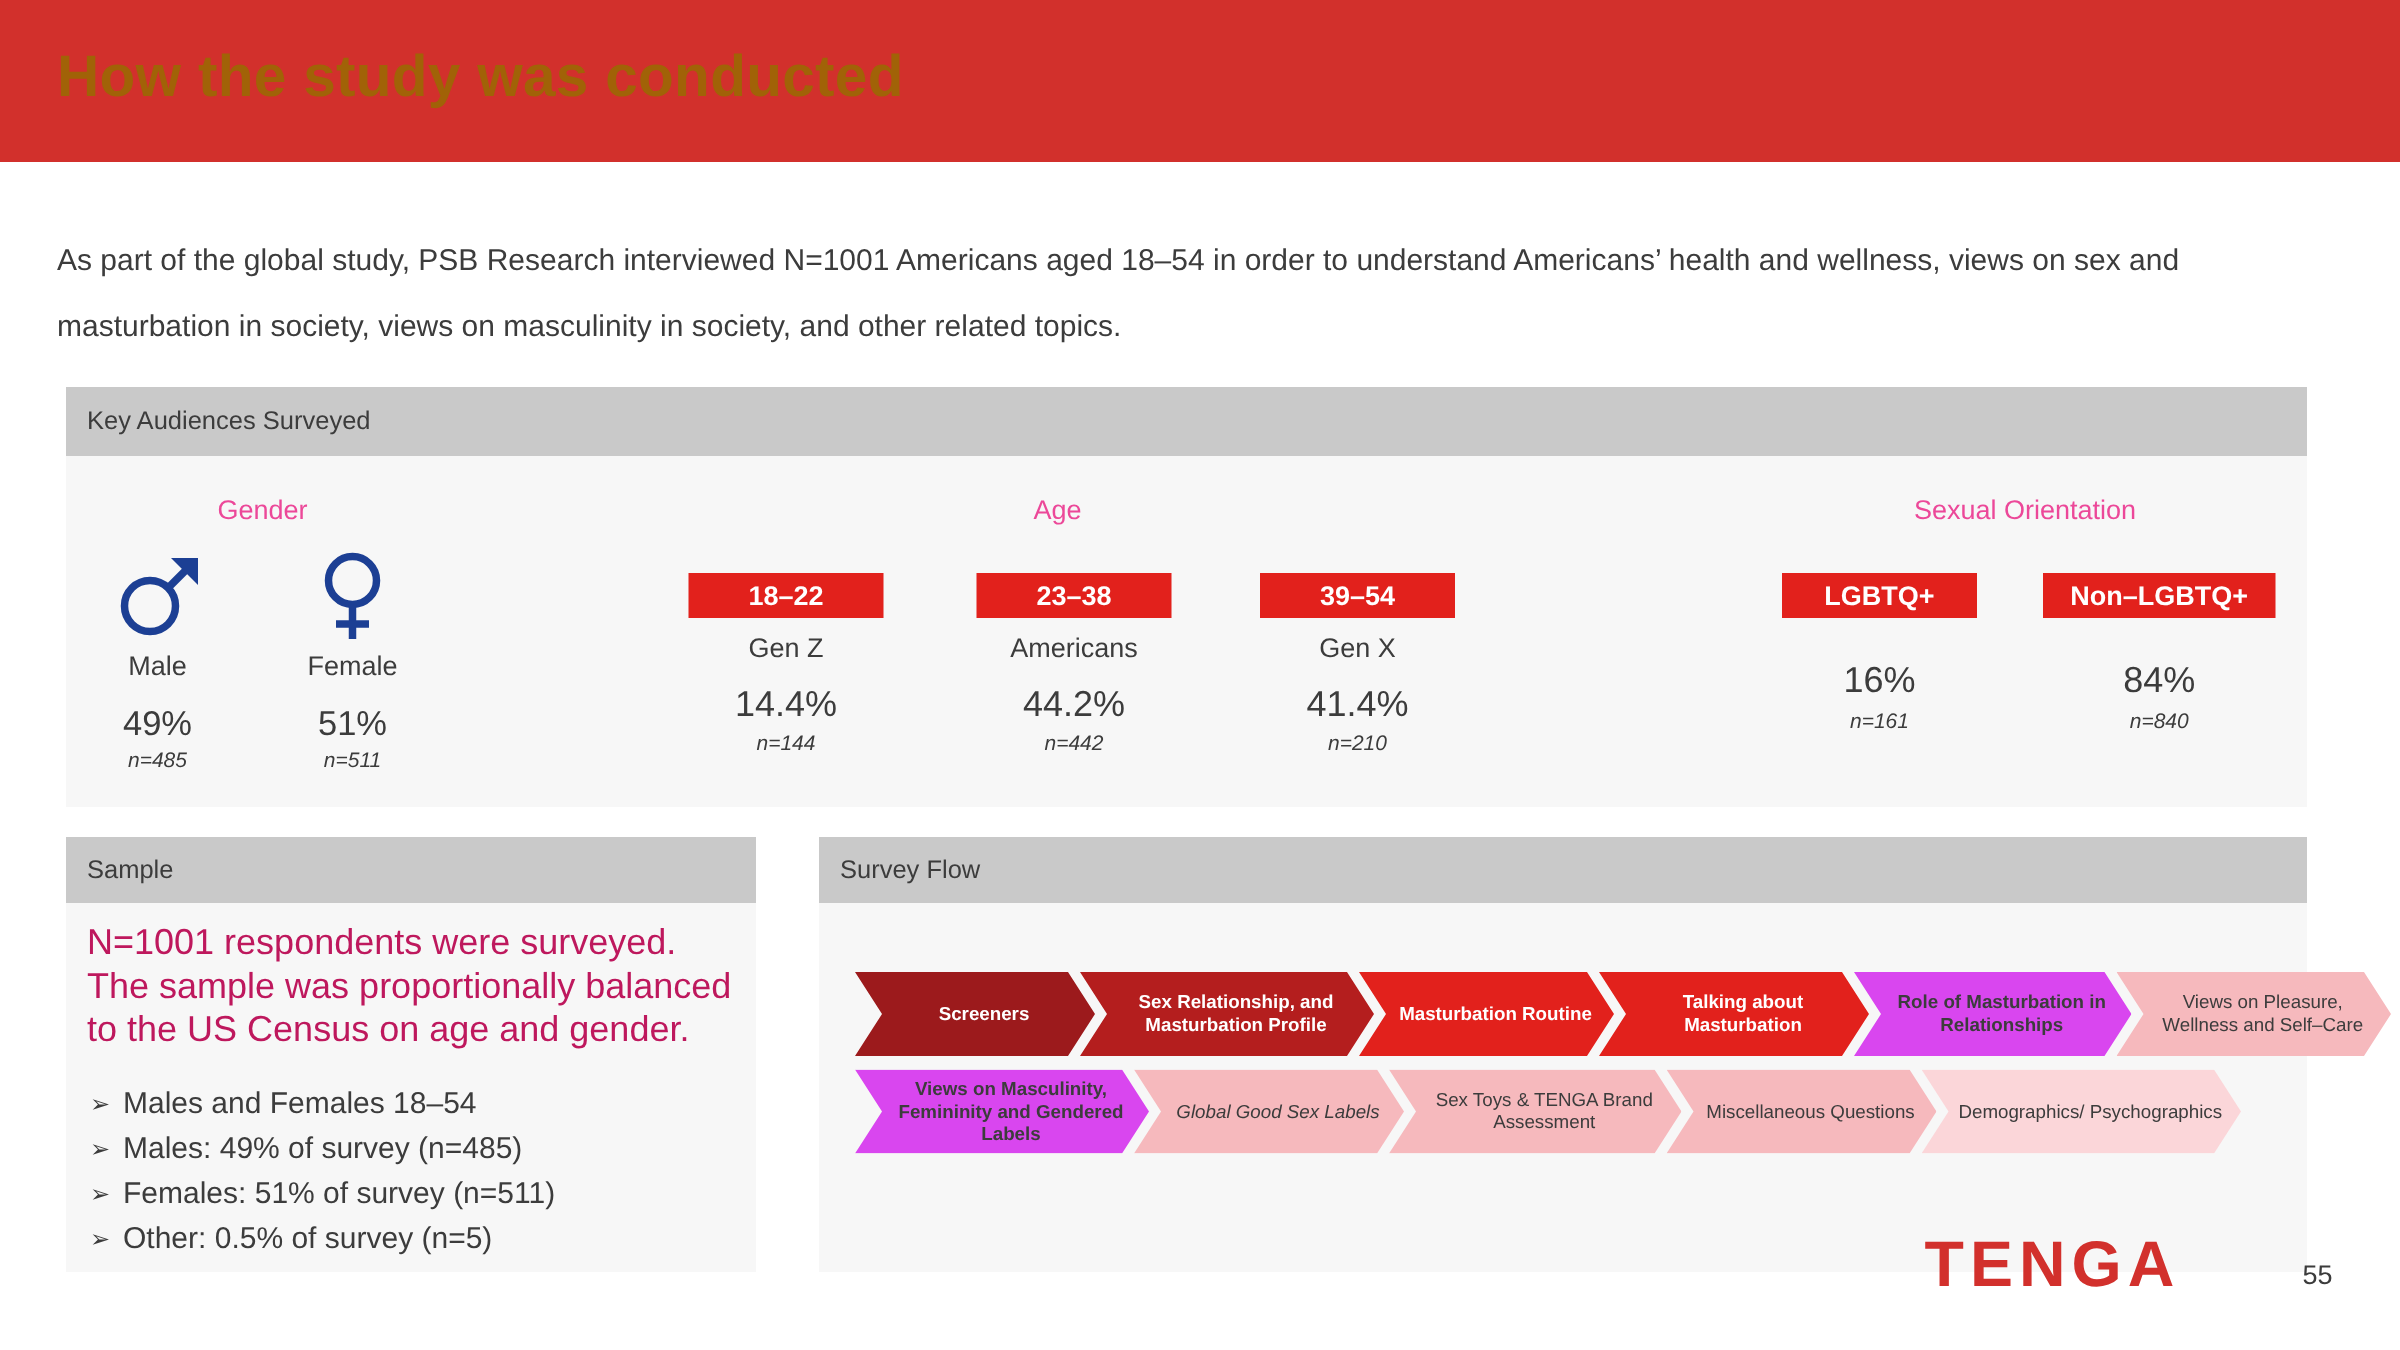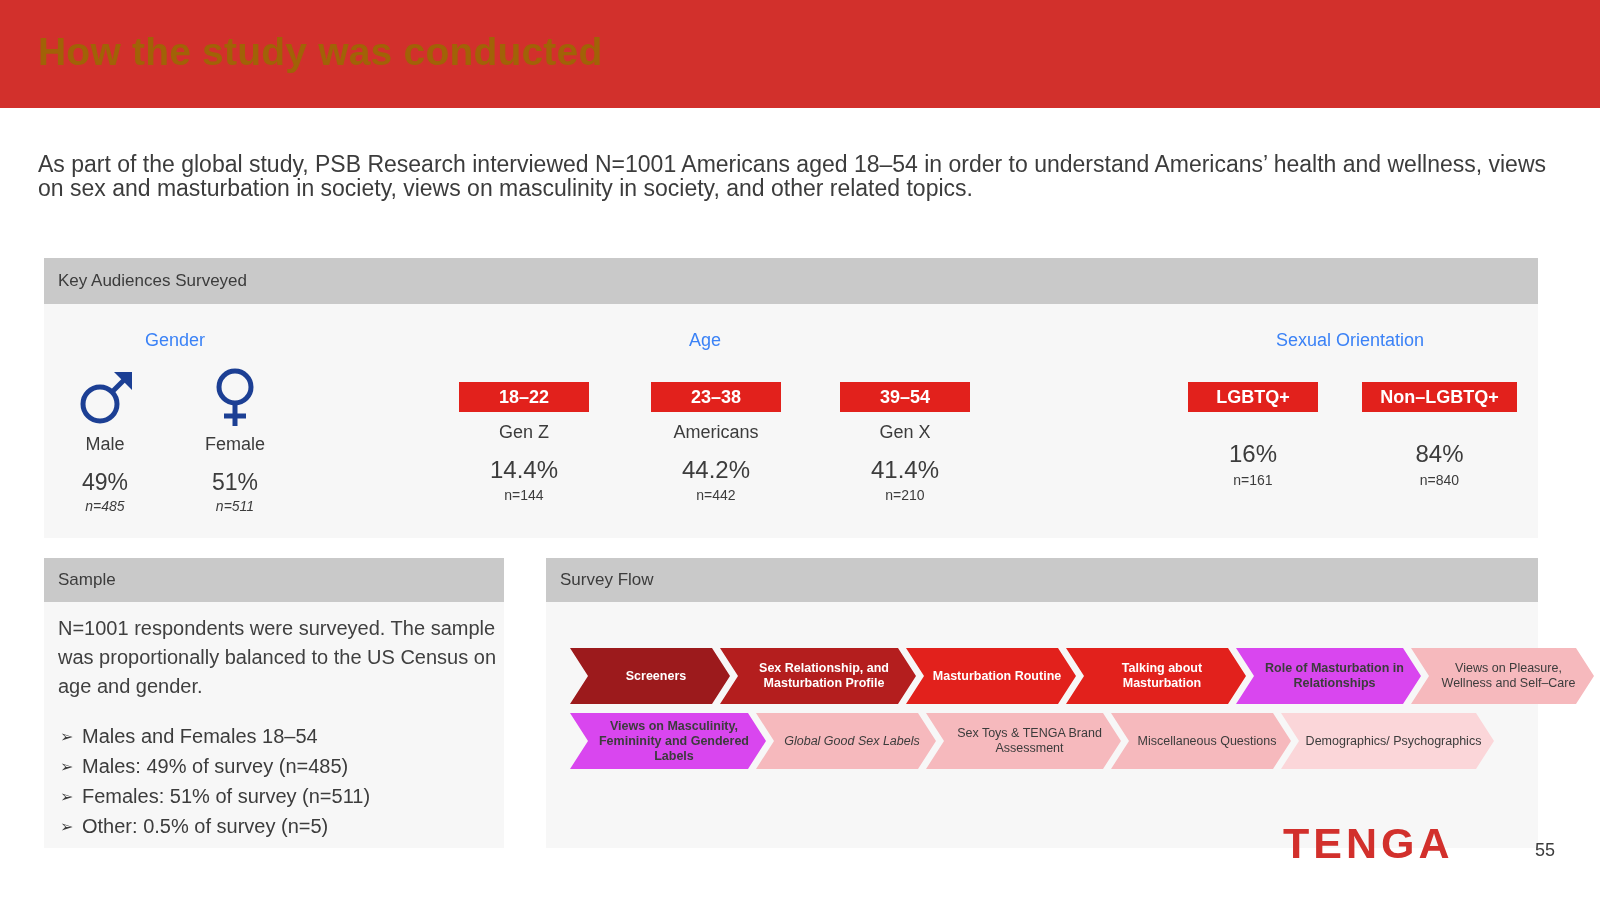--- a/index.html
+++ b/index.html
@@ -37,22 +37,22 @@
     font-weight: bold;
     color: #a16207;
     letter-spacing: 0.2px;
   }
   
   .intro {
     position: absolute;
     left: 38px;
     top: 152px;
     width: 1520px;
-    font-size: 23px;
-    line-height: 24px;
+    font-size: 20px;
+    line-height: 44px;
     color: #3c3c3c;
   }
   
   .panel {
     position: absolute;
     background: #f7f7f7;
   }
   .band {
     position: absolute;
     background: #c9c9c9;
@@ -72,21 +72,21 @@
   }
   #key-audiences-band {
     left: 44px;
     top: 258px;
     width: 1494px;
     height: 46px;
   }
   .group-title {
     position: absolute;
     font-size: 18px;
-    color: #3b82f6;
+    color: #ec4899;
     text-align: center;
   }
   #gender-title  { left: 60px;  top: 330px; width: 230px; }
   #age-title     { left: 560px; top: 330px; width: 290px; }
   #orient-title  { left: 1180px;top: 330px; width: 340px; }
 
   
   .gender-col {
     position: absolute;
     text-align: center;
@@ -136,20 +136,21 @@
   }
   .chip-pct {
     position: absolute;
     font-size: 24px;
     color: #3c3c3c;
     text-align: center;
   }
   .chip-n {
     position: absolute;
     font-size: 14px;
+    font-style: italic;
     color: #3c3c3c;
     text-align: center;
   }
   
   #sample-band {
     left: 44px;
     top: 558px;
     width: 460px;
     height: 44px;
   }
@@ -157,23 +158,23 @@
     left: 44px;
     top: 558px;
     width: 460px;
     height: 290px;
   }
   #sample-text {
     position: absolute;
     left: 58px;
     top: 614px;
     width: 440px;
-    font-size: 20px;
+    font-size: 24px;
     line-height: 29px;
-    color: #404040;
+    color: #be185d;
   }
   #sample-bullets {
     position: absolute;
     left: 60px;
     top: 722px;
     width: 450px;
   }
   .bullet {
     font-size: 20px;
     line-height: 29px;

